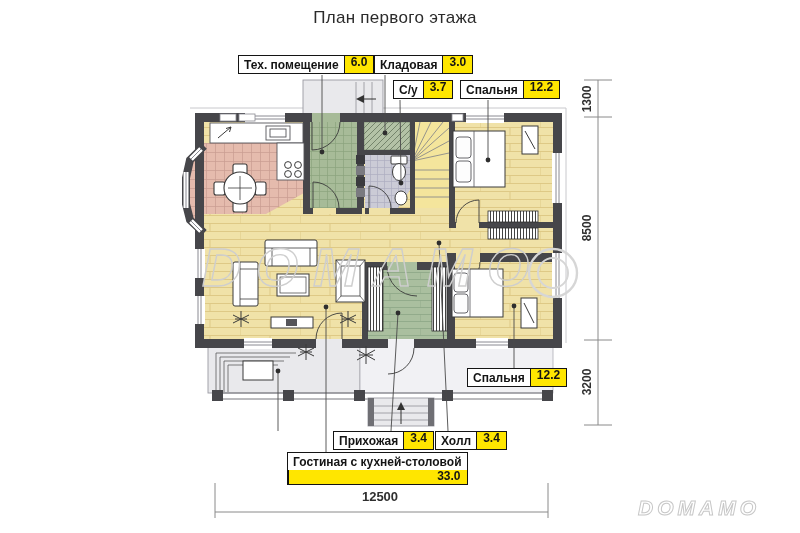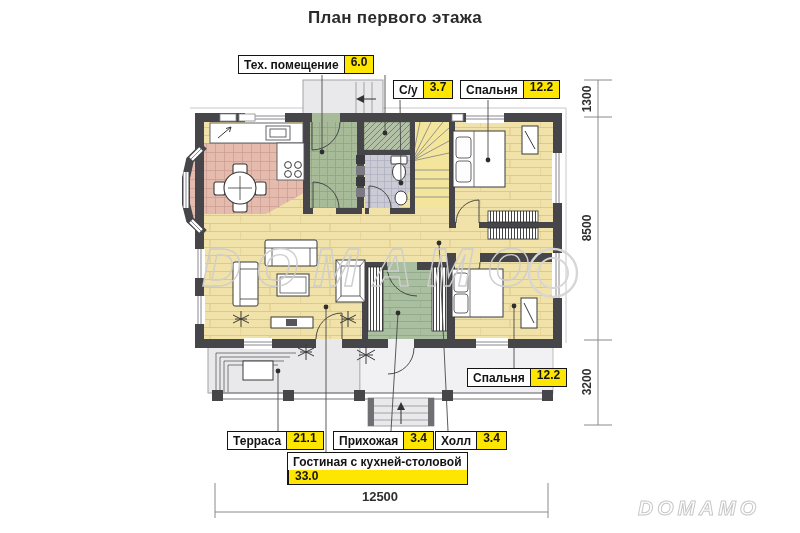--- a/index.html
+++ b/index.html
@@ -1,23 +1,23 @@
 <!DOCTYPE html>
 <html><head>
 <meta charset="utf-8">
 <style>
   html,body{margin:0;padding:0;background:#fff;}
   .stage{position:relative;width:800px;height:533px;background:#fff;overflow:hidden;
          font-family:"Liberation Sans","DejaVu Sans",sans-serif;}
   .stage svg{position:absolute;left:0;top:0;}
   .title{position:absolute;left:0;top:8px;width:790px;text-align:center;
-         font-size:17px;font-weight:bold;color:#2b2b2b;letter-spacing:.3px;}
+         font-size:17px;font-weight:normal;color:#2b2b2b;letter-spacing:.3px;}
   .rlabel{position:absolute;display:flex;align-items:stretch;border:1.5px solid #141414;
           background:#fff;font-size:12px;font-weight:bold;color:#141414;line-height:1;
-          white-space:nowrap;z-index:5;}
+          white-space:nowrap;z-index:5;text-align:right;}
   .rlabel .nm{padding:3px 5px 2px;}
   .rlabel .ar{padding:0 6px 2px;background:#ffe600;border-left:1.5px solid #141414;}
   .dim{position:absolute;font-size:12px;font-weight:bold;color:#2f2f2f;text-align:center;}
   .dim.vert{transform:rotate(-90deg);transform-origin:0 0;width:58px;}
   .wm{position:absolute;color:transparent;-webkit-text-stroke:1.4px #cecece;
       font-weight:bold;z-index:2;pointer-events:none;font-style:italic;}
   .wm.center{left:202px;top:236px;font-size:54px;letter-spacing:15px;}
   .wm.corner{left:638px;top:496px;font-size:21px;letter-spacing:4px;-webkit-text-stroke:1px #c7c7c7;}
 </style>
 </head>
@@ -330,35 +330,35 @@
     <path d="M215,483 V518 M548,483 V518"></path>
   </g>
 </svg>
 
 <div class="title">План первого этажа</div>
 
 <div class="rlabel" style="left:238px;top:55px;">
   <span class="nm">Тех. помещение</span>
   <span class="ar">6.0</span>
 </div>
+<div class="rlabel" style="left:374px;top:55px;">
+  <span class="nm">Кладовая</span>
+  <span class="ar">3.0</span>
+</div>
 <div class="rlabel" style="left:393px;top:80px;">
   <span class="nm">С/у</span>
   <span class="ar">3.7</span>
 </div>
 <div class="rlabel" style="left:460px;top:80px;">
   <span class="nm">Спальня</span>
   <span class="ar">12.2</span>
 </div>
 <div class="rlabel" style="left:467px;top:368px;">
   <span class="nm">Спальня</span>
   <span class="ar">12.2</span>
-</div>
-<div class="rlabel" style="left:227px;top:431px;">
-  <span class="nm">Терраса</span>
-  <span class="ar">21.1</span>
 </div>
 <div class="rlabel" style="left:333px;top:431px;">
   <span class="nm">Прихожая</span>
   <span class="ar">3.4</span>
 </div>
 <div class="rlabel" style="left:435px;top:431px;">
   <span class="nm">Холл</span>
   <span class="ar">3.4</span>
 </div>
 <div class="rlabel" style="left:287px;top:452px;flex-direction:column;">

